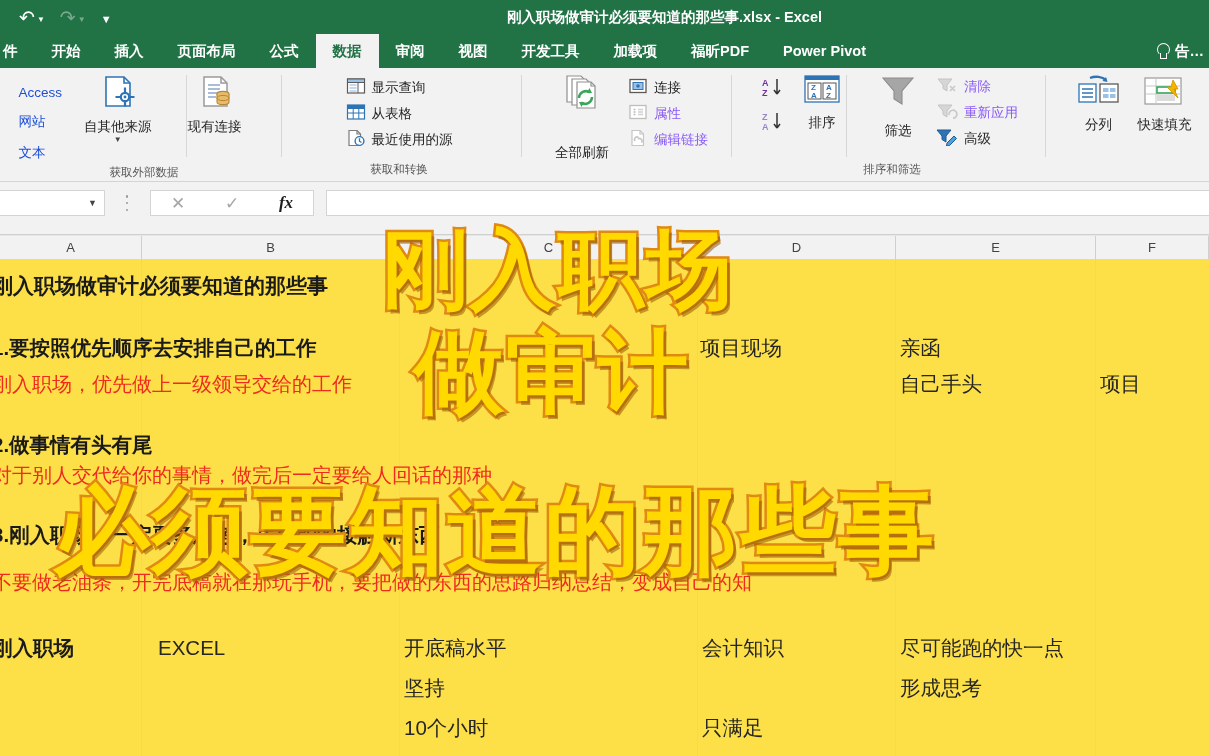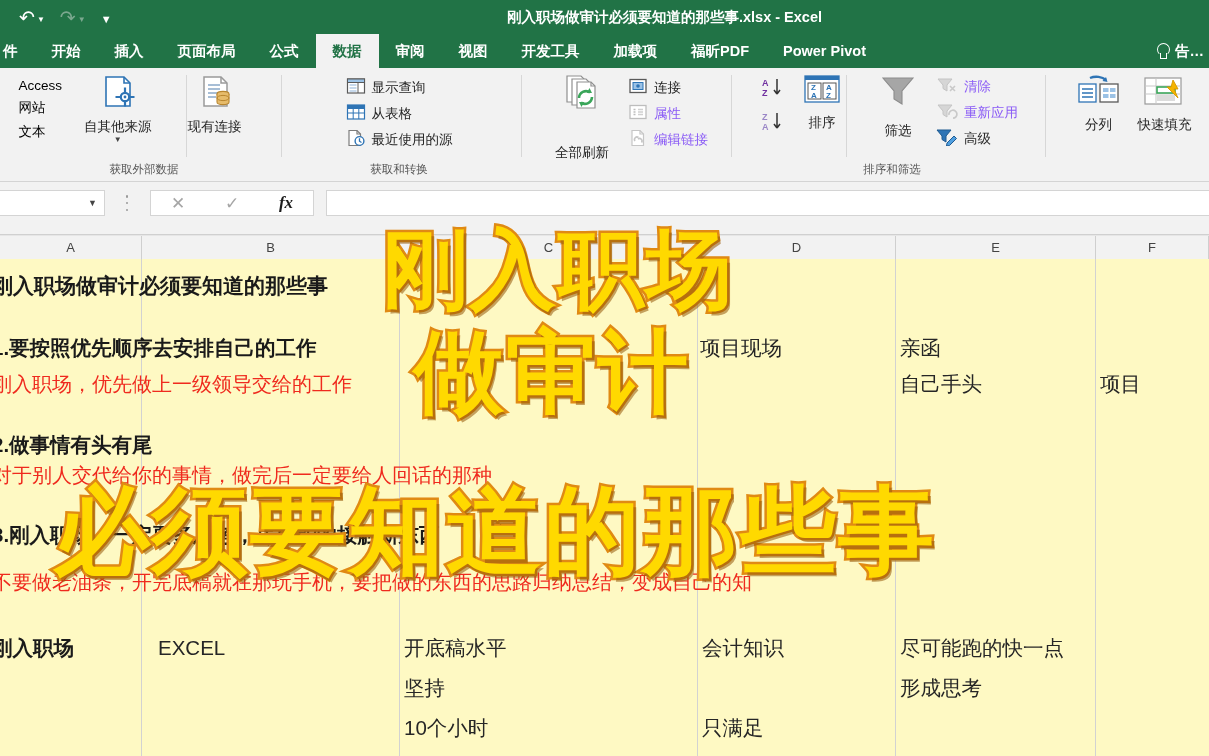--- a/index.html
+++ b/index.html
@@ -184,22 +184,23 @@
     font-size: 13.5px; color: #262626;
   }
   .smallbtn.disabled .lbl { color: #8b5cf6; }
 
   
   .stack-left {
     display: flex; flex-direction: column;
     gap: 6px; padding-top: 3px;
   }
   .stack-left .lbl {
-    font-size: 13.5px; color: #000000;
-    white-space: nowrap;
+    font-size: 13.5px; color: #1d4ed8;
+    white-space: nowrap;
+    margin-top: 7px;
   }
 
   
   .fbar {
     position: absolute; top: 182px; left: 0;
     width: 1209px; height: 53px;
     background: #f2f2f2;
     border-bottom: 1px solid #d0d0d0;
   }
   .namebox {
@@ -262,21 +263,21 @@
     display: flex; align-items: center; justify-content: center;
     font-size: 13px; color: #444444;
     border-right: 1px solid #cfcfcf;
     background: #f2f2f2;
   }
 
   
   .grid {
     position: absolute; top: 259px; left: 0;
     width: 1209px; height: 497px;
-    background: #fef9c3;
+    background: #fde047;
     overflow: hidden;
   }
   .gridline-v {
     position: absolute; top: 0; width: 1px; height: 497px;
     background: #d2d2d2;
   }
   .row {
     position: absolute; left: 0; width: 1209px;
     white-space: nowrap;
   }

